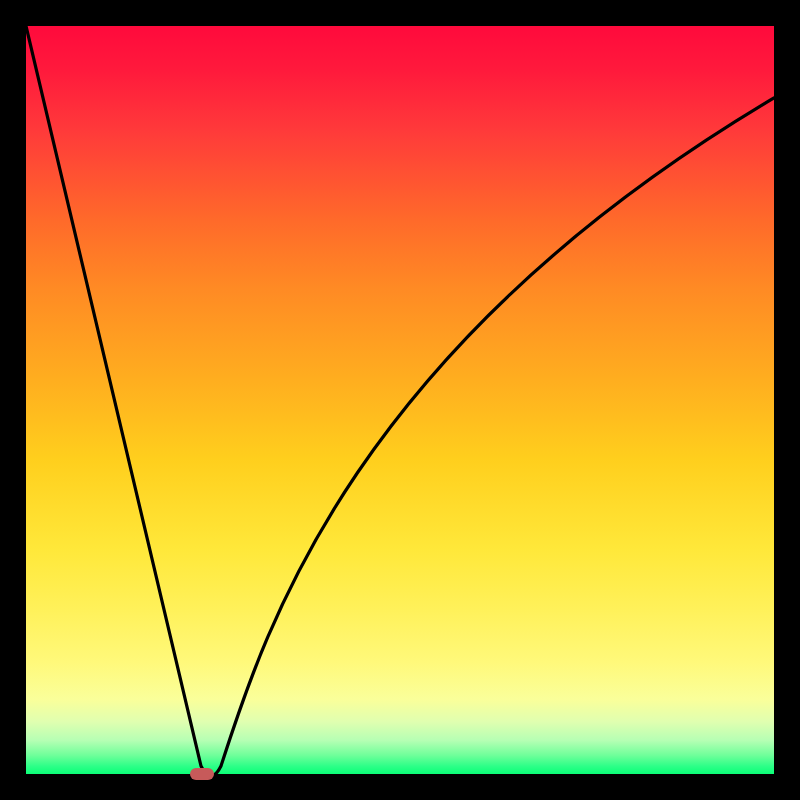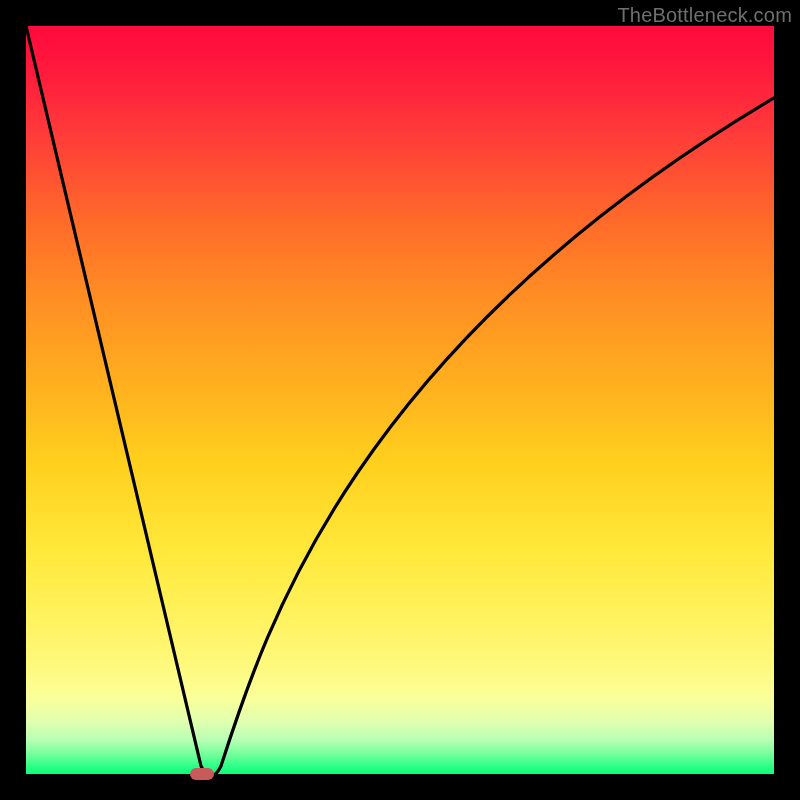--- a/index.html
+++ b/index.html
@@ -72,21 +72,20 @@
     color: #6f6f6f;
     font-size: 20px;
     letter-spacing: 0.2px;
     user-select: none;
   }
 </style>
 </head>
 <body>
 
 <div class="frame">
-  <div class="watermark">TheBottleneck.com</div>
 
   <div class="plot-area">
     <div class="gradient"></div>
 
     <svg class="curve" viewBox="0 0 748 748" preserveAspectRatio="none">
       <path fill="none" stroke="#000" stroke-width="3.2" stroke-linecap="round" d="M 0 0 L 175 740 Q 185 760 195 740 C 240 600 330 320 748 72"></path>
     </svg>
 
     <div class="marker" id="min-marker" style="left: 175.78px; top: 748px;"></div>
   </div>

